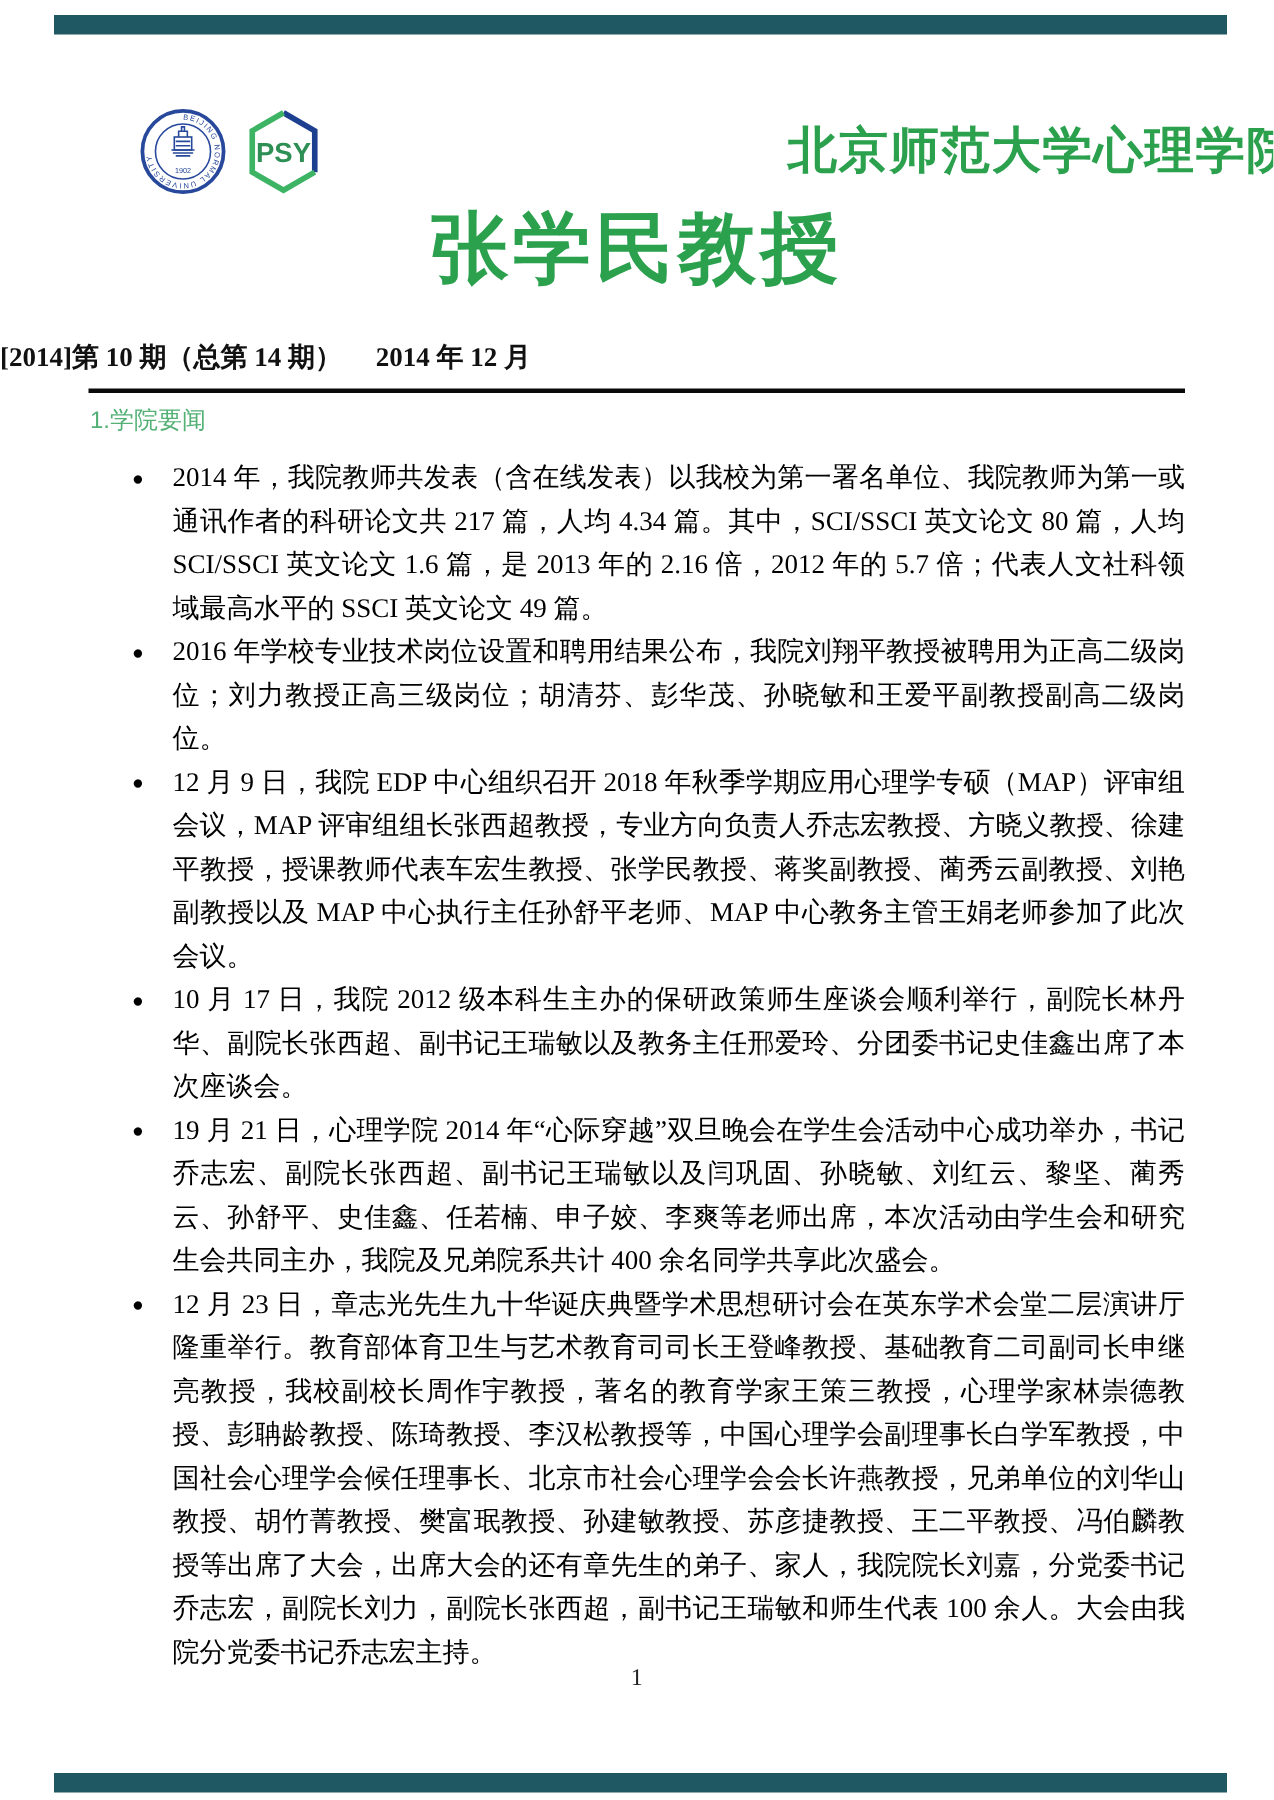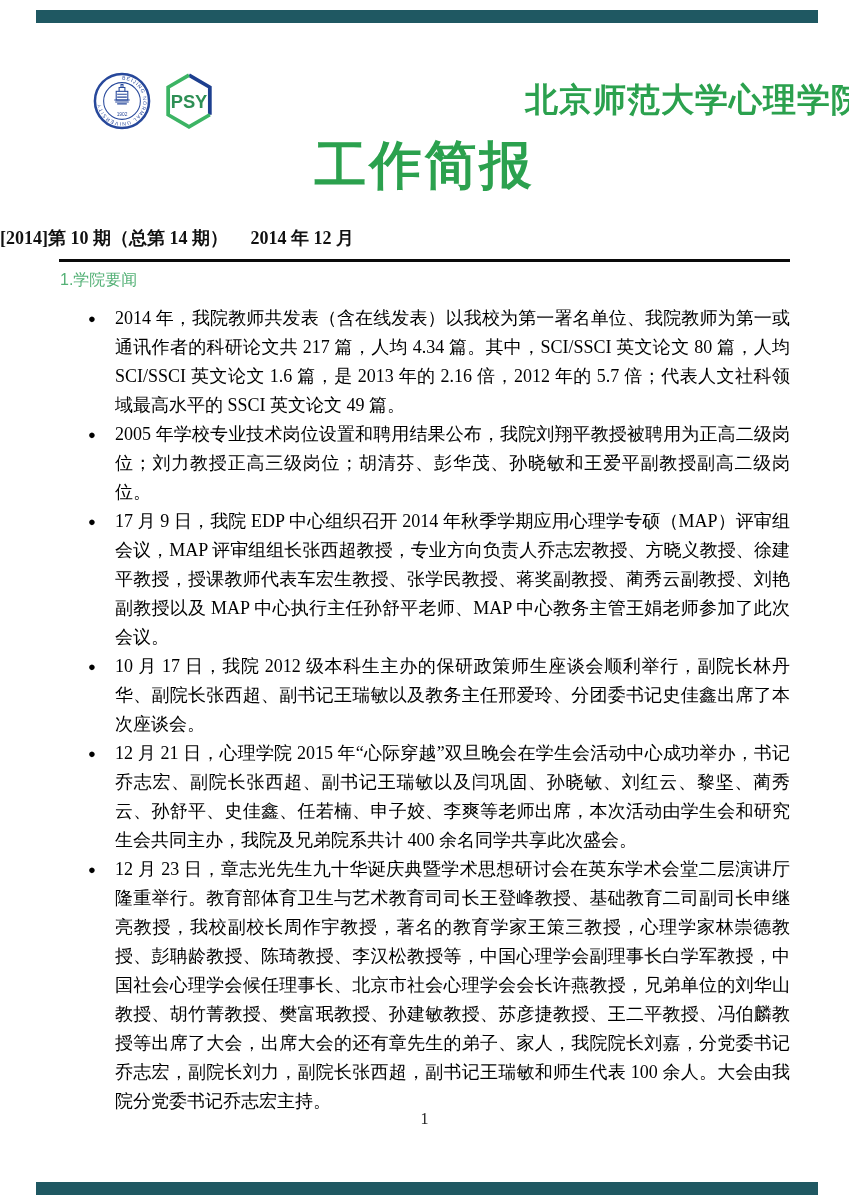--- a/index.html
+++ b/index.html
@@ -81,34 +81,34 @@
     </svg>
     <svg width="50" height="58" viewBox="0 0 60 68">
       <path d="M30 3 L55 17.5 L55 50.5" fill="none" stroke="#1d3f8f" stroke-width="4.5" stroke-linejoin="miter"></path>
       <path d="M55 50.5 L30 65 L5 50.5 L5 17.5 L30 3" fill="none" stroke="#3cb464" stroke-width="4.5" stroke-linejoin="miter"></path>
       <text x="30" y="42" font-size="22" font-weight="bold" text-anchor="middle" fill="#2e8f55" font-family="'Liberation Sans','DejaVu Sans',sans-serif">PSY</text>
     </svg>
   </div>
 
   <h1 class="org-title">北京师范大学心理学院</h1>
 
-  <h2 class="doc-title">工作简报</h2>
+  <h2 class="doc-title">张学民教授</h2>
 
   <p class="issue-info">[2014]第 10 期（总第 14 期）　 2014 年 12 月</p>
 
   <hr class="divider">
 
   <h3 class="section-heading">1.学院要闻</h3>
 
   <ul class="bulletin-list">
     <li>2014 年，我院教师共发表（含在线发表）以我校为第一署名单位、我院教师为第一或通讯作者的科研论文共 217 篇，人均 4.34 篇。其中，SCI/SSCI 英文论文 80 篇，人均 SCI/SSCI 英文论文 1.6 篇，是 2013 年的 2.16 倍，2012 年的 5.7 倍；代表人文社科领域最高水平的 SSCI 英文论文 49 篇。</li>
-    <li>2005 年学校专业技术岗位设置和聘用结果公布，我院刘翔平教授被聘用为正高二级岗位；刘力教授正高三级岗位；胡清芬、彭华茂、孙晓敏和王爱平副教授副高二级岗位。</li>
-    <li>17 月 9 日，我院 EDP 中心组织召开 2014 年秋季学期应用心理学专硕（MAP）评审组会议，MAP 评审组组长张西超教授，专业方向负责人乔志宏教授、方晓义教授、徐建平教授，授课教师代表车宏生教授、张学民教授、蒋奖副教授、蔺秀云副教授、刘艳副教授以及 MAP 中心执行主任孙舒平老师、MAP 中心教务主管王娟老师参加了此次会议。</li>
+    <li>2016 年学校专业技术岗位设置和聘用结果公布，我院刘翔平教授被聘用为正高二级岗位；刘力教授正高三级岗位；胡清芬、彭华茂、孙晓敏和王爱平副教授副高二级岗位。</li>
+    <li>12 月 9 日，我院 EDP 中心组织召开 2018 年秋季学期应用心理学专硕（MAP）评审组会议，MAP 评审组组长张西超教授，专业方向负责人乔志宏教授、方晓义教授、徐建平教授，授课教师代表车宏生教授、张学民教授、蒋奖副教授、蔺秀云副教授、刘艳副教授以及 MAP 中心执行主任孙舒平老师、MAP 中心教务主管王娟老师参加了此次会议。</li>
     <li>10 月 17 日，我院 2012 级本科生主办的保研政策师生座谈会顺利举行，副院长林丹华、副院长张西超、副书记王瑞敏以及教务主任邢爱玲、分团委书记史佳鑫出席了本次座谈会。</li>
-    <li>12 月 21 日，心理学院 2015 年“心际穿越”双旦晚会在学生会活动中心成功举办，书记乔志宏、副院长张西超、副书记王瑞敏以及闫巩固、孙晓敏、刘红云、黎坚、蔺秀云、孙舒平、史佳鑫、任若楠、申子姣、李爽等老师出席，本次活动由学生会和研究生会共同主办，我院及兄弟院系共计 400 余名同学共享此次盛会。</li>
+    <li>19 月 21 日，心理学院 2014 年“心际穿越”双旦晚会在学生会活动中心成功举办，书记乔志宏、副院长张西超、副书记王瑞敏以及闫巩固、孙晓敏、刘红云、黎坚、蔺秀云、孙舒平、史佳鑫、任若楠、申子姣、李爽等老师出席，本次活动由学生会和研究生会共同主办，我院及兄弟院系共计 400 余名同学共享此次盛会。</li>
     <li>12 月 23 日，章志光先生九十华诞庆典暨学术思想研讨会在英东学术会堂二层演讲厅隆重举行。教育部体育卫生与艺术教育司司长王登峰教授、基础教育二司副司长申继亮教授，我校副校长周作宇教授，著名的教育学家王策三教授，心理学家林崇德教授、彭聃龄教授、陈琦教授、李汉松教授等，中国心理学会副理事长白学军教授，中国社会心理学会候任理事长、北京市社会心理学会会长许燕教授，兄弟单位的刘华山教授、胡竹菁教授、樊富珉教授、孙建敏教授、苏彦捷教授、王二平教授、冯伯麟教授等出席了大会，出席大会的还有章先生的弟子、家人，我院院长刘嘉，分党委书记乔志宏，副院长刘力，副院长张西超，副书记王瑞敏和师生代表 100 余人。大会由我院分党委书记乔志宏主持。</li>
   </ul>
 
   <div class="page-number">1</div>
 
   <div class="border-bar bottom"></div>
 
 </div>
 
 </body></html>

